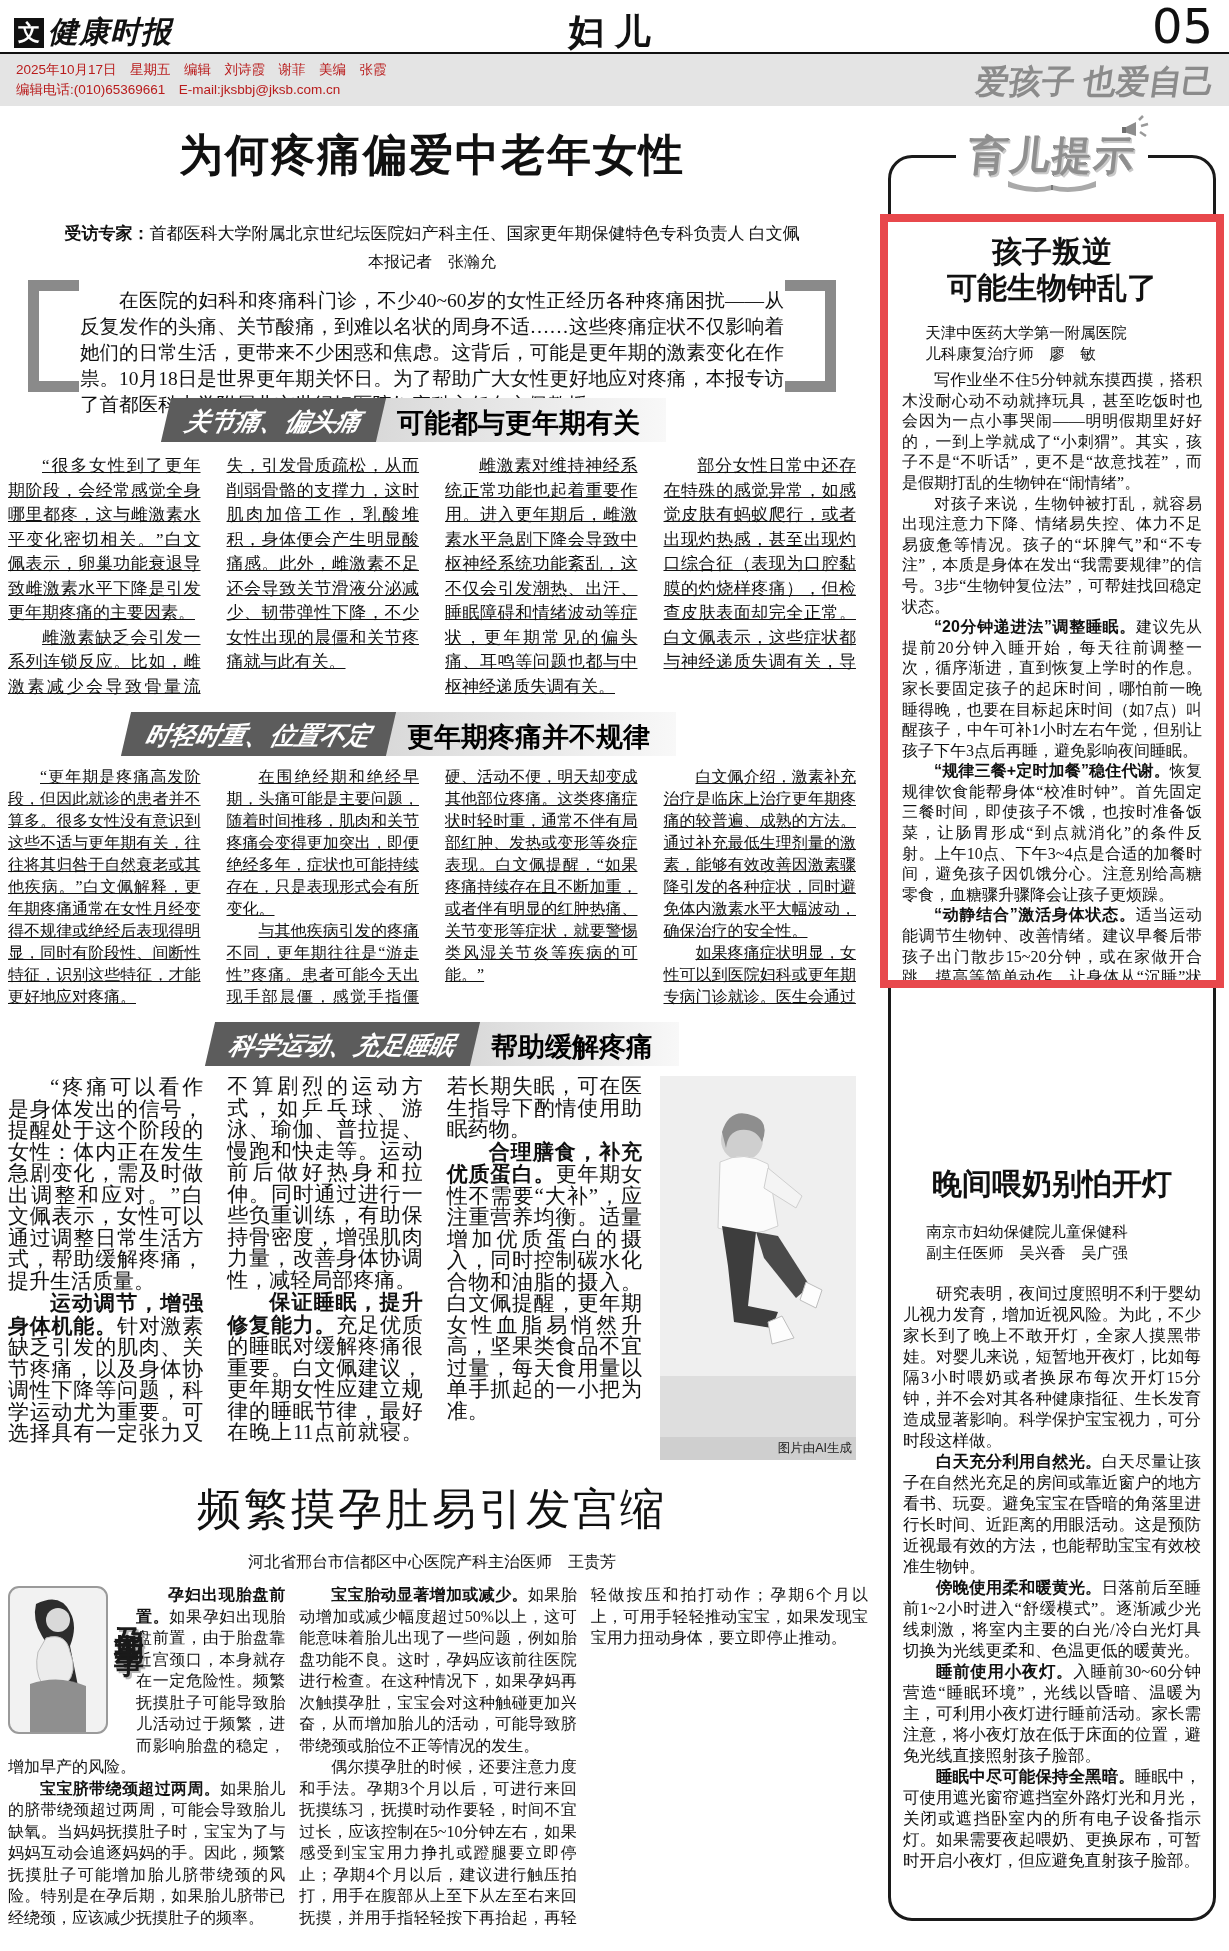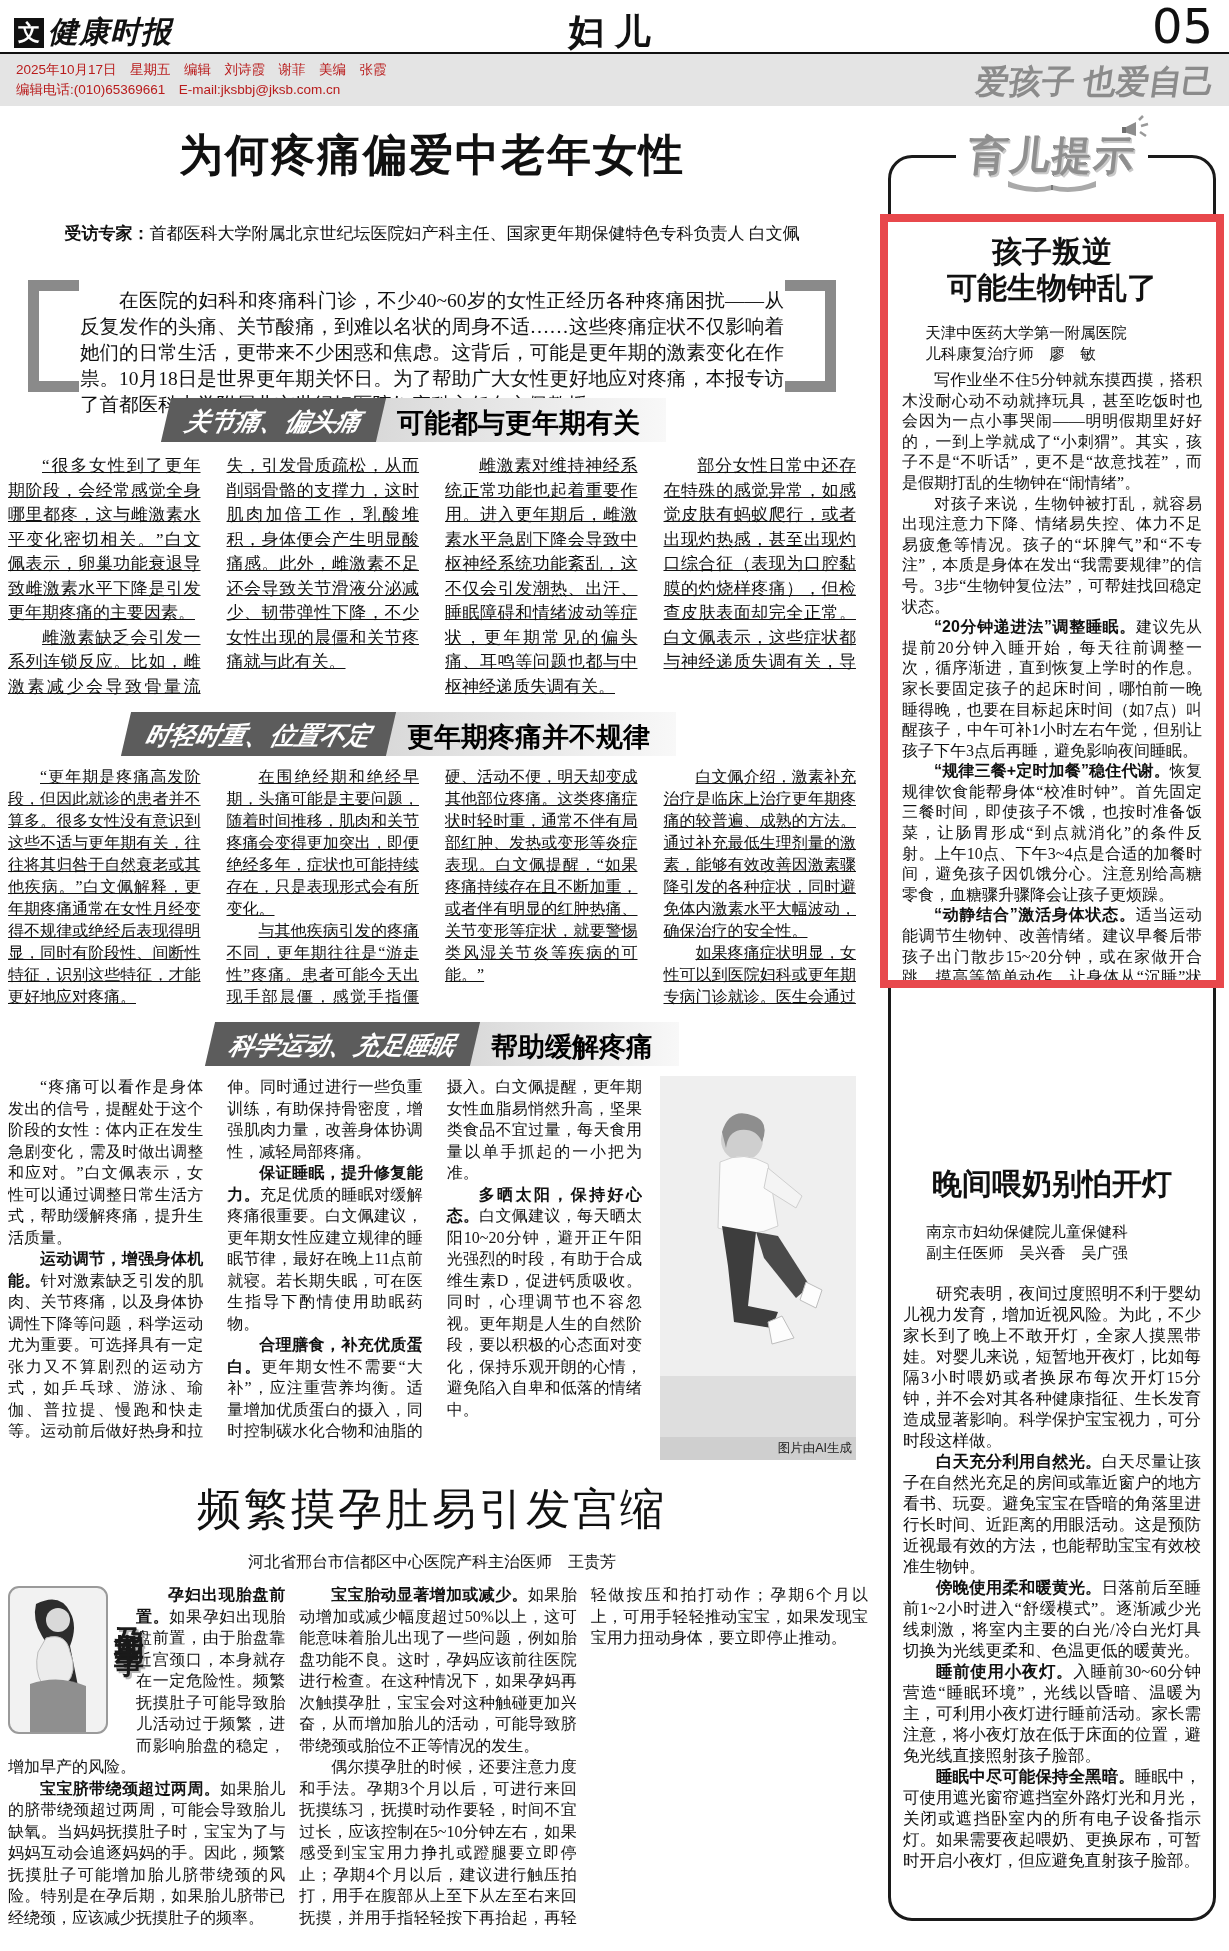--- a/index.html
+++ b/index.html
@@ -39,21 +39,21 @@
            padding:7px 20px;transform:skewX(-13deg);white-space:nowrap;z-index:2;}
   .sec-title{background:linear-gradient(to right,#d9d9d9,#f8f8f8);color:#000;font-weight:900;
              font-size:27px;padding:7px 26px 7px 22px;margin-left:-6px;white-space:nowrap;z-index:1;}
   .cols{position:absolute;left:8px;width:848px;column-fill:auto;text-align:justify;overflow:hidden;}
   .cols p{margin:0;text-indent:2em;}
   .cols p b{font-family:"Liberation Sans",sans-serif;}
   .cols4{column-count:4;column-gap:26px;text-decoration:underline;}
   .sec1b{top:454px;height:248px;font-size:17px;line-height:24.5px;}
   .sec2b{top:766px;height:248px;font-size:16px;line-height:22px;}
   .sec3row{position:absolute;left:8px;top:1076px;width:848px;height:384px;display:flex;}
-  .cols3{column-count:3;column-gap:24px;width:634px;font-size:16px;line-height:21.5px;
+  .cols3{column-count:3;column-gap:24px;width:634px;font-size:21px;line-height:21.5px;
          column-fill:auto;text-align:justify;overflow:hidden;}
   .cols3 p{margin:0;text-indent:2em;}
   .cols3 p b{font-family:"Liberation Sans",sans-serif;}
   .photo{width:196px;margin-left:18px;position:relative;background:#ededed;overflow:hidden;}
   .photo-caption{position:absolute;right:0;bottom:0;left:0;background:#cfcfcf;color:#222;
                  font-size:12.5px;text-align:right;padding:3px 4px;
                  font-family:"Liberation Sans",sans-serif;}
   
   .preg-head{position:absolute;left:8px;top:1480px;width:848px;text-align:center;
              font-size:44px;font-weight:400;letter-spacing:3px;}
@@ -111,20 +111,21 @@
       <div>2025年10月17日　星期五　编辑　刘诗霞　谢菲　美编　张霞</div>
       <div>编辑电话:(010)65369661　E-mail:jksbbj@jksb.com.cn</div>
     </div>
     <div class="slogan">爱孩子 也爱自己</div>
   </div>
 
   <div class="headline">为何疼痛偏爱中老年女性</div>
   <div class="expert-line">
     <b>受访专家：</b><span>首都医科大学附属北京世纪坛医院妇产科主任、国家更年期保健特色专科负责人 白文佩</span>
   </div>
+  <div class="reporter-line">本报记者　张瀚允</div>
 
   <div class="intro">
     <span class="bracket bracket-left"></span>
     <span class="intro-text">在医院的妇科和疼痛科门诊，不少40~60岁的女性正经历各种疼痛困扰——从反复发作的头痛、关节酸痛，到难以名状的周身不适……这些疼痛症状不仅影响着她们的日常生活，更带来不少困惑和焦虑。这背后，可能是更年期的激素变化在作祟。10月18日是世界更年期关怀日。为了帮助广大女性更好地应对疼痛，本报专访了首都医科大学附属北京世纪坛医院妇产科主任白文佩教授。</span>
     <span class="bracket bracket-right"></span>
   </div>
 
   <div class="sec-head" style="top:398px;left:166px;">
     <span class="sec-tag">关节痛、偏头痛</span>
     <span class="sec-title">可能都与更年期有关</span>

